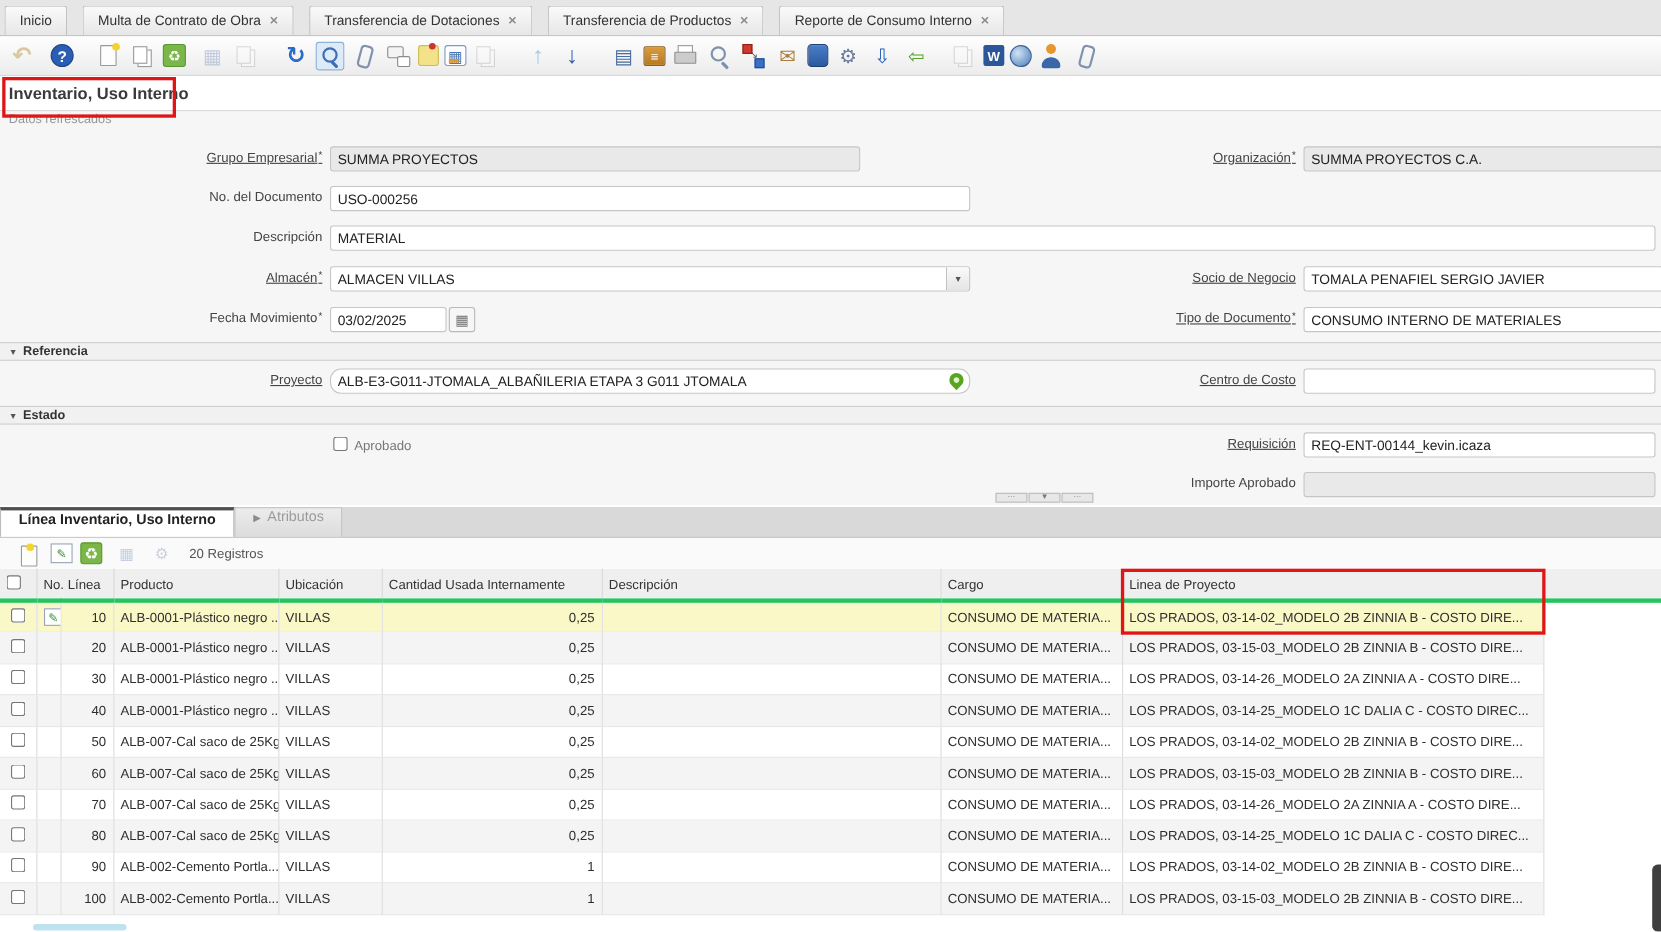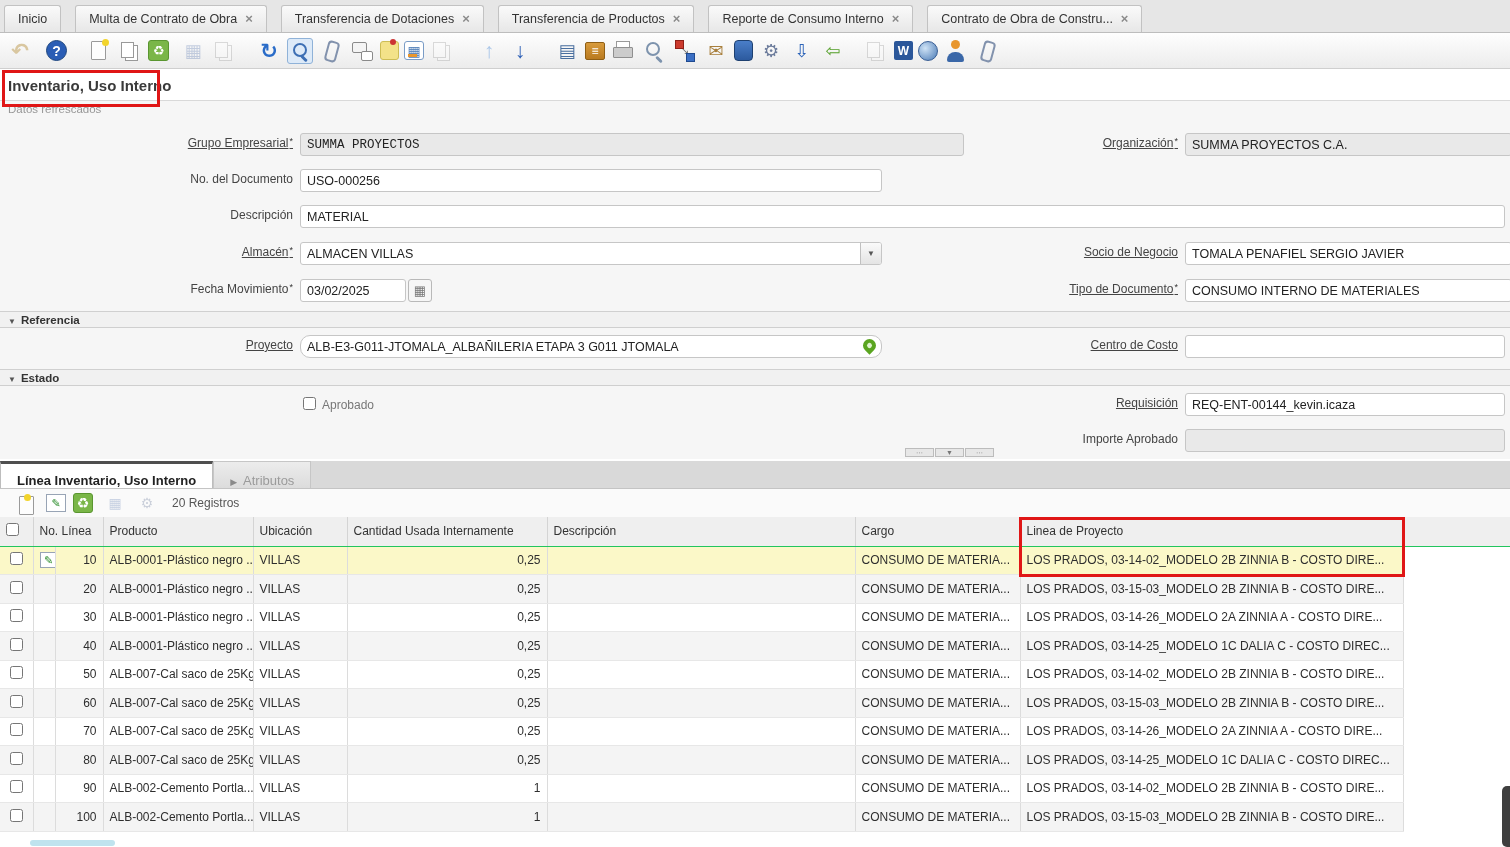--- a/index.html
+++ b/index.html
@@ -79,33 +79,33 @@
   border-bottom:1px solid #cfcfcf;display:flex;align-items:center;padding-left:8px;font-weight:bold;font-size:11.5px;color:#333}
 .sect .tri::before{content:"▼";font-size:8px;color:#555;margin-right:5px}
 .chk{width:13px;height:13px;accent-color:#888}
 .split{position:absolute;display:flex;gap:1px}
 .split span{width:29px;height:9px;background:#e7e7e7;border:1px solid #bcbcbc;display:flex;align-items:center;
   justify-content:center;font-size:7px;color:#777;line-height:1;cursor:pointer}
 
 
 .dtabs{position:absolute;top:461px;left:0;width:1510px;height:28px;background:#d9d9d9;
   display:flex;align-items:flex-end;border-bottom:1px solid #c4c4c4}
-.dtab{height:27px;display:flex;align-items:flex-end;padding:0 16px;font-size:13px;white-space:nowrap}
+.dtab{height:27px;display:flex;align-items:flex-start;padding:0 16px;font-size:13px;white-space:nowrap}
 .dtab.active{background:#fff;border:1px solid #bdbdbd;border-bottom:none;border-top:3px solid #4f4f4f;
   font-weight:bold;color:#222;cursor:default}
 .dtab.disabled{background:linear-gradient(#ececec,#dcdcdc);border:1px solid #c6c6c6;border-bottom:none;color:#9b9b9b}
 .dtab.disabled .tri2::before{content:"▶";font-size:9px;color:#8a8a8a;margin-right:6px}
 .dtoolbar{position:absolute;top:489px;left:0;width:1510px;height:28px;background:#fafafa;
   display:flex;align-items:center;padding-left:14px;gap:7px}
 .sml{width:20px;height:20px;font-size:14px}
 .records{color:#555;font-size:12px;margin-left:3px}
 
 
 .ltable{position:absolute;top:517px;left:0;border-collapse:collapse;table-layout:fixed;width:1510px;font-size:12px}
-.ltable th{height:29px;background:#efefef;border-bottom:1px solid #22c55e;border-right:1px solid #d4d4d4;
+.ltable th{height:29px;background:#efefef;border-bottom:4px solid #22c55e;border-right:1px solid #d4d4d4;
   font-weight:normal;color:#333;text-align:left;padding:0 6px;white-space:nowrap;overflow:hidden}
 .ltable th.c-fill,.ltable td.c-fill{border-right:none;background:#efefef}
 .ltable td.c-fill{background:#fff;border-bottom:none}
 .ltable td{height:28.5px;border-right:1px solid #dcdcdc;border-bottom:1px solid #e7e7e7;
   padding:0 6px;white-space:nowrap;overflow:hidden;color:#2e2e2e;background:#fff}
 .ltable tr.alt td{background:#f4f4f4}
 .ltable tr.sel td{background:#fbf8c8}
 .ltable tr.sel td.c-fill{background:#fff}
 .ltable tr.alt td.c-fill{background:#fff}
 .c-num,.c-cant{text-align:right}
@@ -133,24 +133,20 @@
     <div class="wtab">
         <span>Transferencia de Dotaciones</span>
         <span class="x"></span>
       </div>
     <div class="wtab">
         <span>Transferencia de Productos</span>
         <span class="x"></span>
       </div>
     <div class="wtab">
         <span>Reporte de Consumo Interno</span>
-        <span class="x"></span>
-      </div>
-    <div class="wtab">
-        <span>Contrato de Obra de Constru...</span>
         <span class="x"></span>
       </div>
   </div>
 
   <div class="toolbar" id="main-toolbar">
       <span class="tbi big" style="color: rgb(217, 199, 160);">↶</span>
       <span class="tbi circ" style="color: rgb(255, 255, 255); background: rgb(42, 93, 181); margin-left: 8px;">?</span>
       <span class="tbi newdoc" style="margin-left: 14px;"></span>
       <span class="tbi copydoc"></span>
       <span class="tbi trash">♻</span>
@@ -182,21 +178,21 @@
       <span class="tbi clip"></span>
     </div>
 
   <div class="title-area">
     <div class="page-title">Inventario, Uso Interno</div>
   </div>
   <div class="status-msg">Datos refrescados</div>
 
   <div class="form-area">
     <span class="flabel lnk req" style="left:0;top:35px;width:293px">Grupo Empresarial</span>
-    <input class="fin ro" style="left: 300px; top: 32px; width: 664px; font-family: Liberation Mono, monospace;" readonly="" value="SUMMA PROYECTOS">
+    <input class="fin ro" style="left: 300px; top: 32px; width: 482px;" readonly="" value="SUMMA PROYECTOS">
     <span class="flabel lnk req" style="left:880px;top:35px;width:298px">Organización</span>
     <input class="fin ro" style="left: 1185px; top: 32px; width: 327px;" readonly="" value="SUMMA PROYECTOS C.A.">
 
     <span class="flabel" style="left:0;top:71px;width:293px">No. del Documento</span>
     <input class="fin" style="left: 300px; top: 68px; width: 582px;" value="USO-000256">
 
     <span class="flabel" style="left:0;top:107px;width:293px">Descripción</span>
     <input class="fin" style="left: 300px; top: 104px; width: 1205px;" value="MATERIAL">
 
     <span class="flabel lnk req" style="left:0;top:144px;width:293px">Almacén</span>

